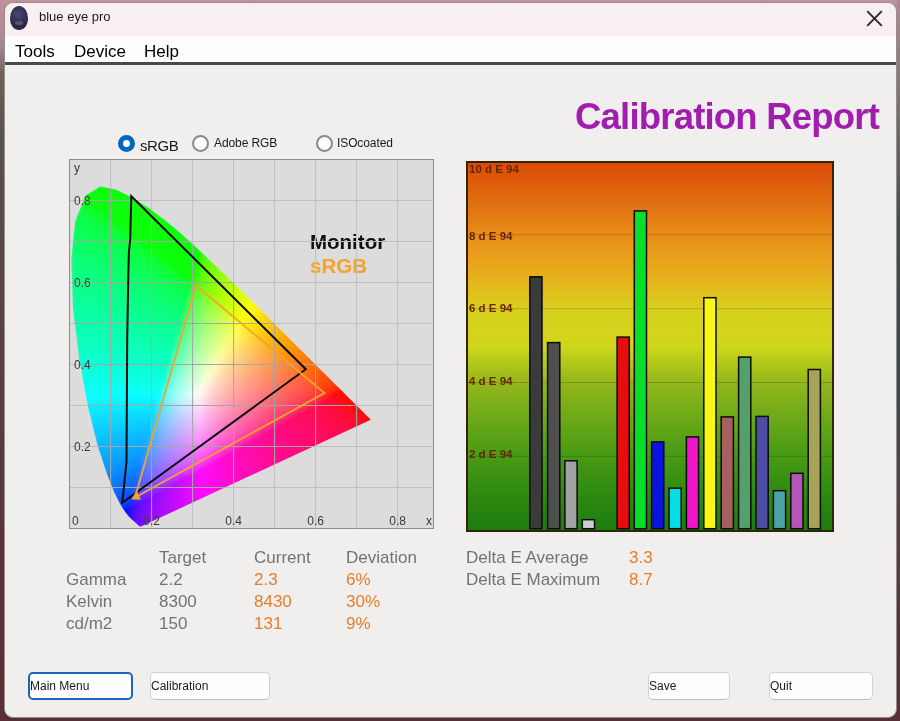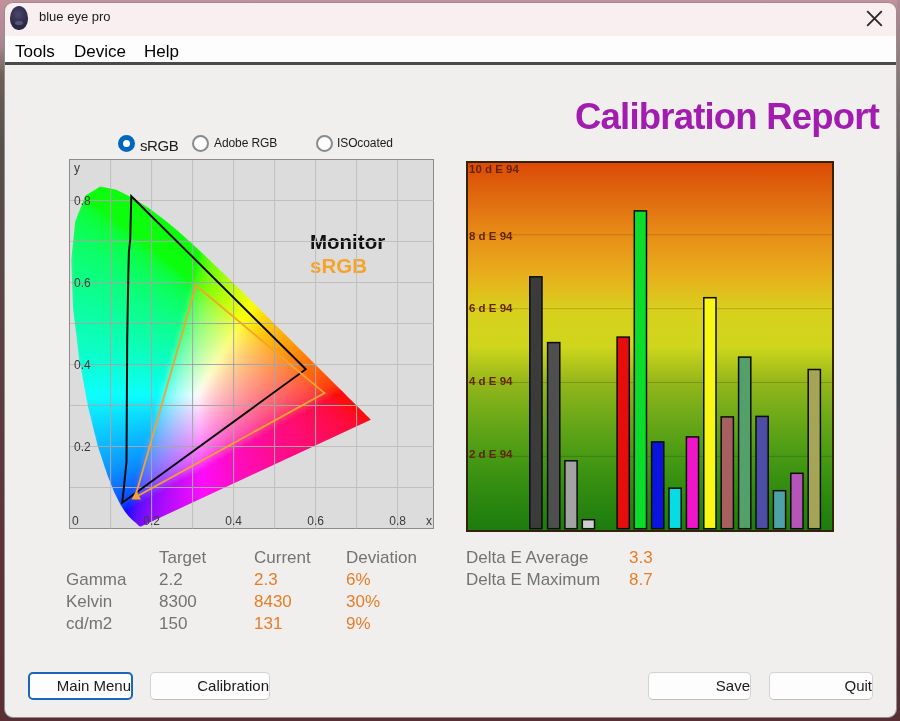--- a/index.html
+++ b/index.html
@@ -27,21 +27,21 @@
 .mon{position:absolute;left:310px;top:229.5px;font-size:20.5px;font-weight:bold;color:#111}
 .srgb{position:absolute;left:310px;top:253.5px;font-size:20.5px;font-weight:bold;color:#f5a32b}
 
 .c2{position:absolute;left:466px;top:161px;width:368px;height:370.5px;border:2px solid #33230a;
 background:linear-gradient(180deg,#dc4a06 0%,#e06c10 10%,#e88e18 20%,#e8ad1c 30%,#d9d01e 40%,#cfd61c 50%,#93b61b 60%,#6aa818 70%,#479a14 80%,#2f8a10 90%,#1d7c0e 100%)}
 
 .t{position:absolute;font-size:17px;color:#737373;white-space:nowrap}
 .o{color:#e87d28}
 
 .btn{position:absolute;top:672px;height:28px;background:#fdfdfd;border:1px solid #d2d2d2;border-bottom-color:#bdbdbd;border-radius:5px;
-font-size:15px;color:#1a1a1a;text-align:right;line-height:26px}
+font-size:12px;color:#1a1a1a;text-align:left;line-height:26px}
 .btn.focus{border:2px solid #1a66b8;line-height:24px}
 </style>
 </head>
 <body>
 <div class="window"></div>
 <div style="position:absolute;left:897px;top:0;width:3px;height:721px;background:linear-gradient(180deg,#b08b95 0%,#8c7a7c 10%,#4a4e4c 30%,#3c4a4b 50%,#554548 68%,#5d3138 85%,#5a2e35 100%)"></div>
 <div class="titlebar"></div>
 <div class="ticon"></div>
 <div class="ttext">blue eye pro</div>
 <svg class="xbtn" viewBox="0 0 17 17">
@@ -2643,14 +2643,14 @@
 <div class="t o" style="left:346px;top:592px">30%</div>
 <div class="t o" style="left:346px;top:614px">9%</div>
 
 <div class="t" style="left:466px;top:548px">Delta E Average</div>
 <div class="t" style="left:466px;top:570px">Delta E Maximum</div>
 <div class="t o" style="left:629px;top:548px">3.3</div>
 <div class="t o" style="left:629px;top:570px">8.7</div>
 
 <div class="btn focus" style="left:28px;width:105px">Main Menu</div>
 <div class="btn" style="left:150px;width:120px">Calibration</div>
-<div class="btn" style="left:648px;width:103px">Save</div>
+<div class="btn" style="left:648px;width:82px">Save</div>
 <div class="btn" style="left:769px;width:104px">Quit</div>
 
 </body></html>

